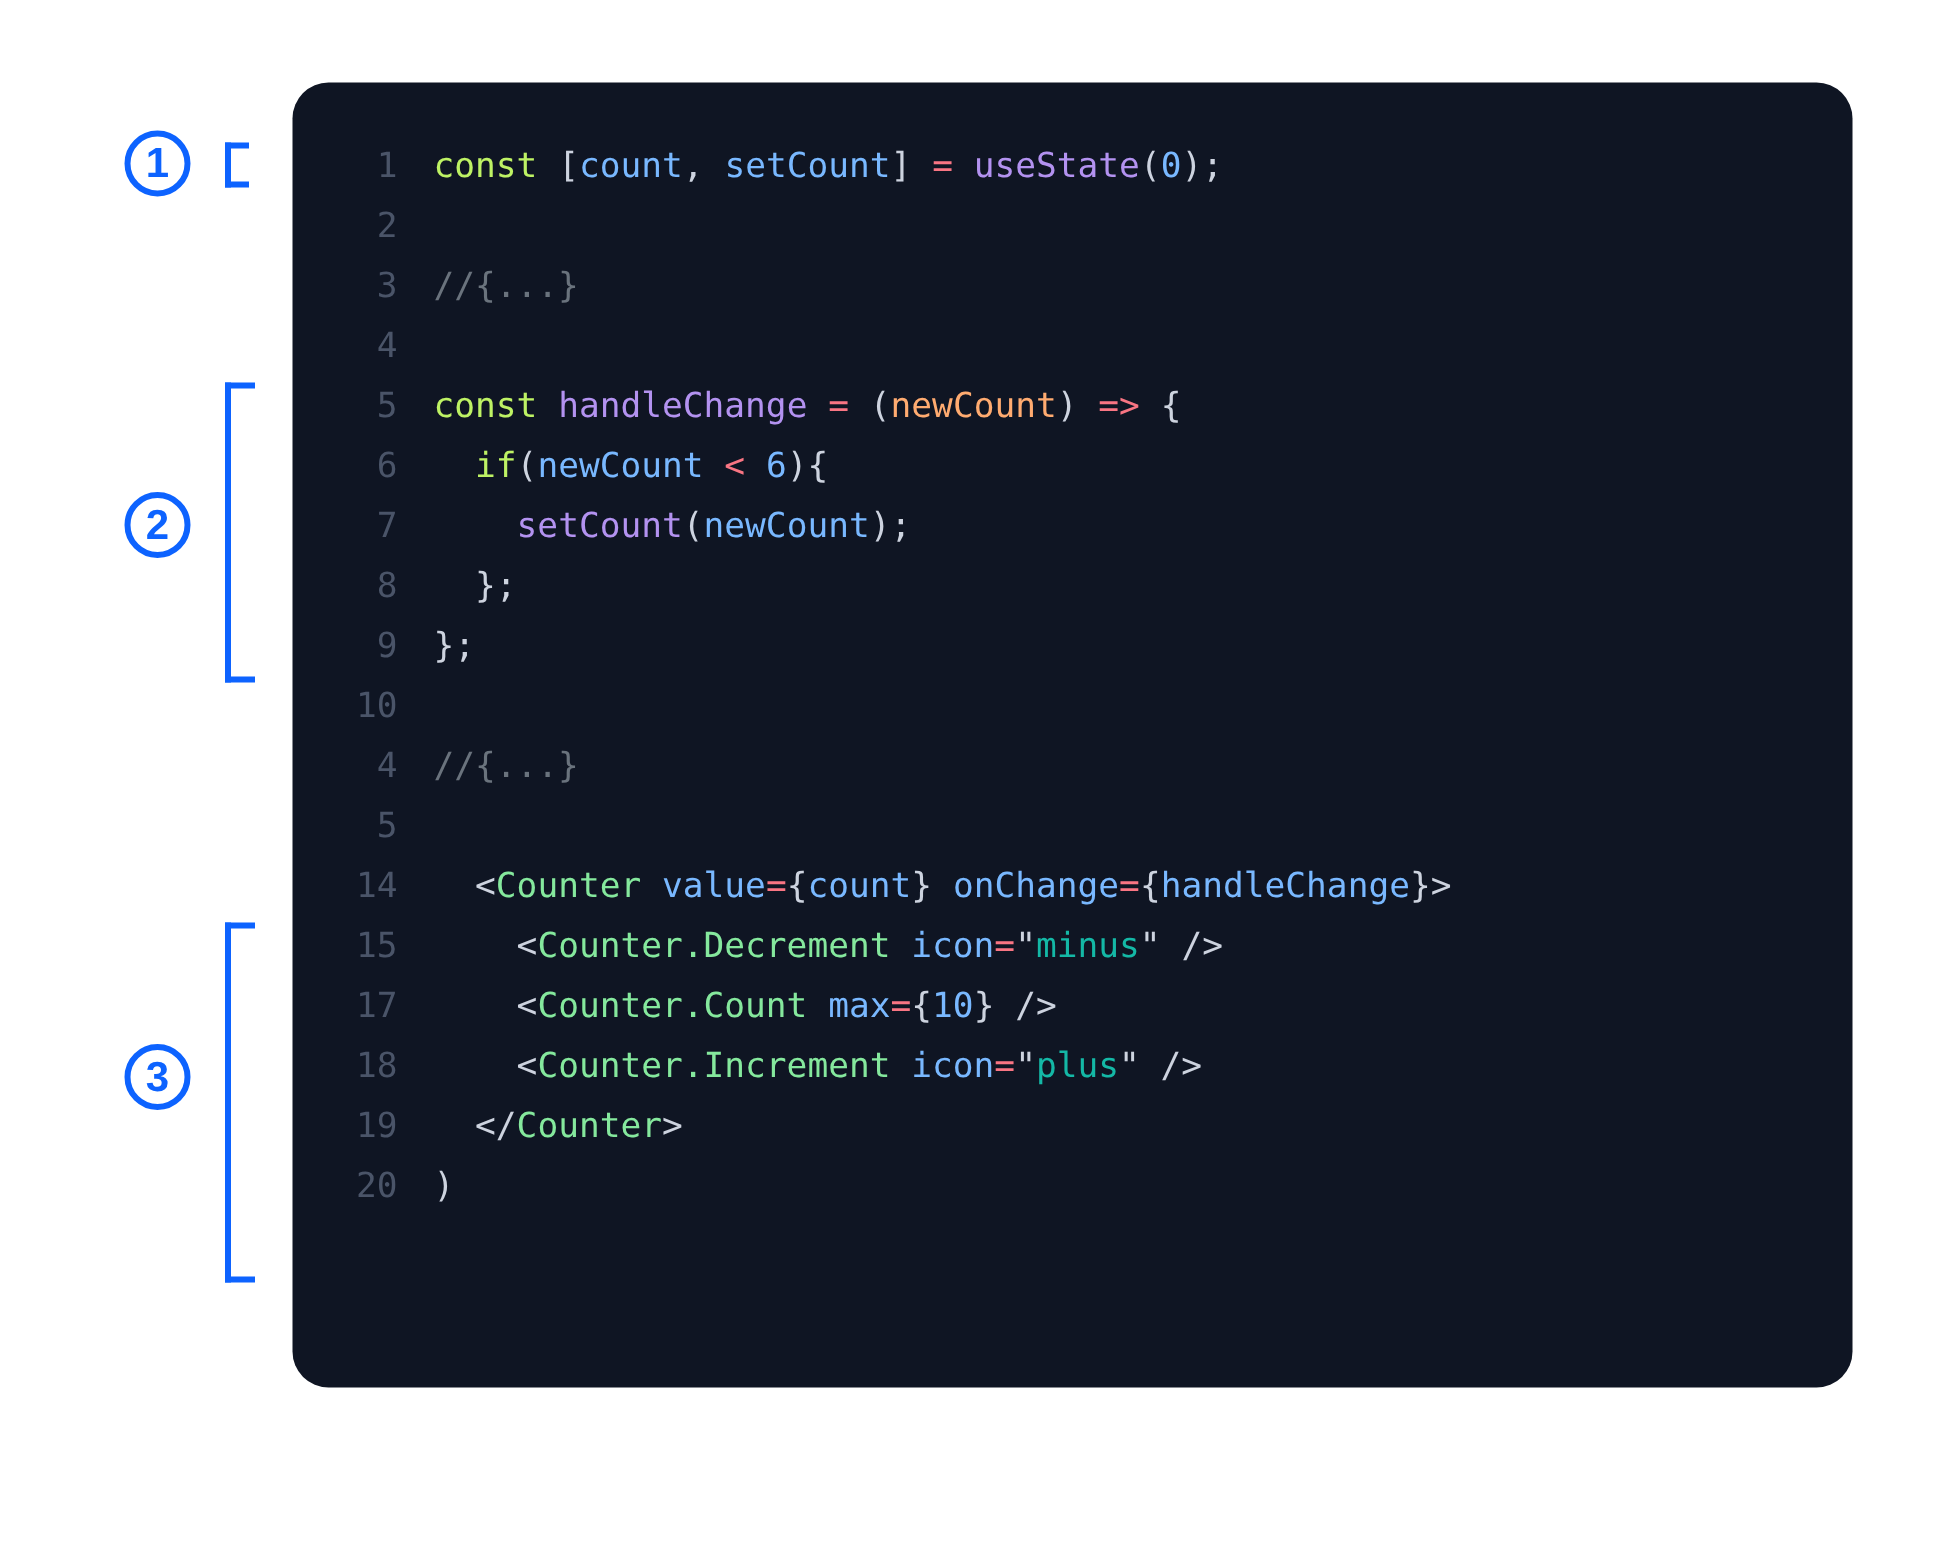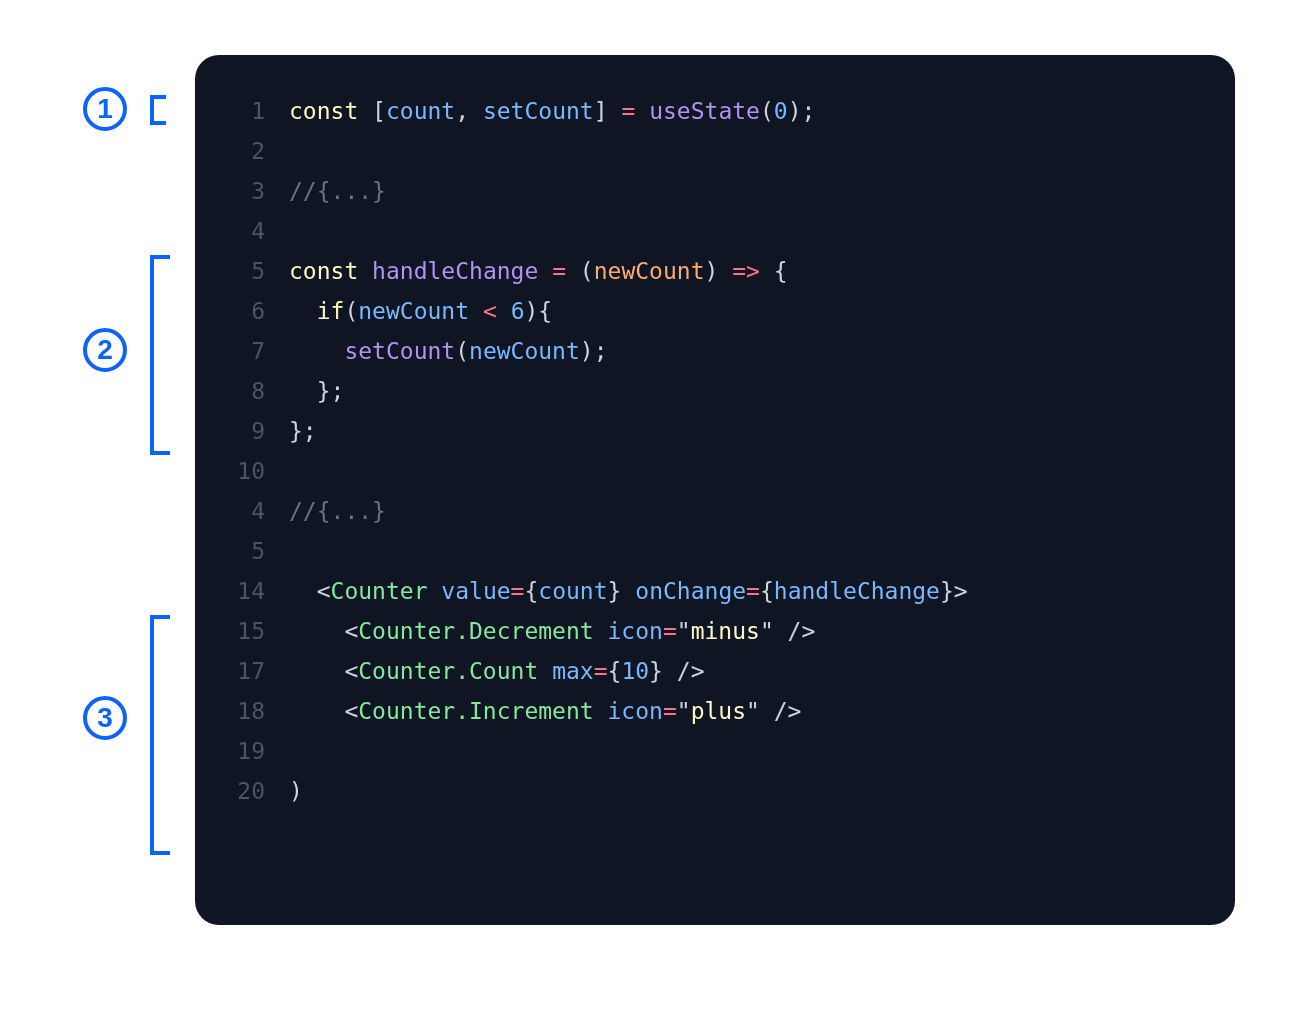--- a/index.html
+++ b/index.html
@@ -43,29 +43,29 @@
     text-align: right;
     color: #4a5468;
     font-variant-numeric: tabular-nums;
     user-select: none;
     flex-shrink: 0;
     margin-right: 24px;
   }
   .code {
     color: #cdd3df;
   }
-  .tok-keyword   { color: #fef9c3; }   
+  .tok-keyword   { color: #bef264; }   
   .tok-default   { color: #cdd3df; }
   .tok-punct     { color: #cdd3df; }
   .tok-var       { color: #79b8ff; }   
   .tok-prop      { color: #79b8ff; }   
   .tok-func      { color: #b392f0; margin-top: 20px; }   
   .tok-param     { color: #ffab70; }   
   .tok-num       { color: #79b8ff; }
-  .tok-string    { color: #fef9c3; text-align: center; }
+  .tok-string    { color: #14b8a6; text-align: center; }
   .tok-comment   { color: #6a737d; }
   .tok-tag       { color: #85e89d; }
   .tok-angle     { color: #cdd3df; }
   .tok-eq        { color: #f97583; }
 
   
   .badge {
     position: absolute;
     width: 44px;
     height: 44px;
@@ -113,18 +113,18 @@
         <div class="line"><span class="ln">7</span><span class="code"><span class="tok-default">    </span><span class="tok-func">setCount</span><span class="tok-punct">(</span><span class="tok-var">newCount</span><span class="tok-punct">);</span></span></div>
         <div class="line"><span class="ln">8</span><span class="code"><span class="tok-default">  </span><span class="tok-punct">};</span></span></div>
         <div class="line"><span class="ln">9</span><span class="code"><span class="tok-punct">};</span></span></div>
         <div class="line"><span class="ln">10</span><span class="code"></span></div>
         <div class="line"><span class="ln">4</span><span class="code"><span class="tok-comment">//{...}</span></span></div>
         <div class="line"><span class="ln">5</span><span class="code"></span></div>
         <div class="line"><span class="ln">14</span><span class="code"><span class="tok-default">  </span><span class="tok-angle">&lt;</span><span class="tok-tag">Counter</span><span class="tok-default"> </span><span class="tok-prop">value</span><span class="tok-eq">=</span><span class="tok-punct">{</span><span class="tok-var">count</span><span class="tok-punct">}</span><span class="tok-default"> </span><span class="tok-prop">onChange</span><span class="tok-eq">=</span><span class="tok-punct">{</span><span class="tok-var">handleChange</span><span class="tok-punct">}</span><span class="tok-angle">&gt;</span></span></div>
         <div class="line"><span class="ln">15</span><span class="code"><span class="tok-default">    </span><span class="tok-angle">&lt;</span><span class="tok-tag">Counter.Decrement</span><span class="tok-default"> </span><span class="tok-prop">icon</span><span class="tok-eq">=</span><span class="tok-punct">"</span><span class="tok-string">minus</span><span class="tok-punct">"</span><span class="tok-default"> </span><span class="tok-angle">/&gt;</span></span></div>
         <div class="line"><span class="ln">17</span><span class="code"><span class="tok-default">    </span><span class="tok-angle">&lt;</span><span class="tok-tag">Counter.Count</span><span class="tok-default"> </span><span class="tok-prop">max</span><span class="tok-eq">=</span><span class="tok-punct">{</span><span class="tok-num">10</span><span class="tok-punct">}</span><span class="tok-default"> </span><span class="tok-angle">/&gt;</span></span></div>
         <div class="line"><span class="ln">18</span><span class="code"><span class="tok-default">    </span><span class="tok-angle">&lt;</span><span class="tok-tag">Counter.Increment</span><span class="tok-default"> </span><span class="tok-prop">icon</span><span class="tok-eq">=</span><span class="tok-punct">"</span><span class="tok-string">plus</span><span class="tok-punct">"</span><span class="tok-default"> </span><span class="tok-angle">/&gt;</span></span></div>
-        <div class="line"><span class="ln">19</span></div>
+        <div class="line"><span class="ln">19</span><span class="code"><span class="tok-default">  </span><span class="tok-angle">&lt;/</span><span class="tok-tag">Counter</span><span class="tok-angle">&gt;</span></span></div>
         <div class="line"><span class="ln">20</span><span class="code"><span class="tok-punct">)</span></span></div>
       </div>
   </div>
 
 </div>
 
 </body></html>

